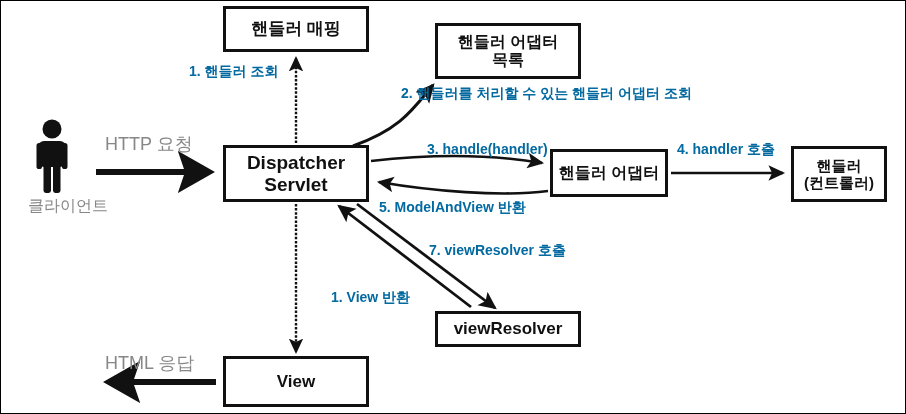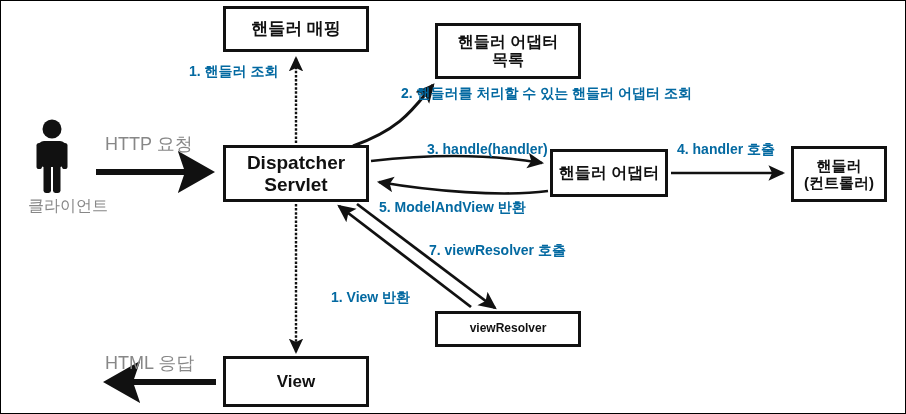--- a/index.html
+++ b/index.html
@@ -26,21 +26,21 @@
     font-weight:bold;
     line-height:1.15;
     z-index:3;
   }
   .node-box .node-label{display:block;white-space:pre-line;}
   #node-handler-mapping{left:222px;top:5px;width:146px;height:46px;font-size:17px;}
   #node-adapter-list{left:434px;top:22px;width:146px;height:56px;font-size:16px;}
   #node-dispatcher{left:222px;top:144px;width:146px;height:57px;font-size:19px;}
   #node-handler-adapter{left:549px;top:148px;width:118px;height:48px;font-size:16px;}
   #node-controller{left:790px;top:145px;width:96px;height:56px;font-size:15px;}
-  #node-viewresolver{left:434px;top:310px;width:146px;height:36px;font-size:12px;}
+  #node-viewresolver{left:434px;top:310px;width:146px;height:36px;font-size:17px;}
   #node-view{left:222px;top:355px;width:146px;height:51px;font-size:17px;}
 
   .edge-label{
     position:absolute;
     color:#0369a1;
     font-weight:bold;
     font-size:14px;
     white-space:nowrap;
     z-index:4;
   }

